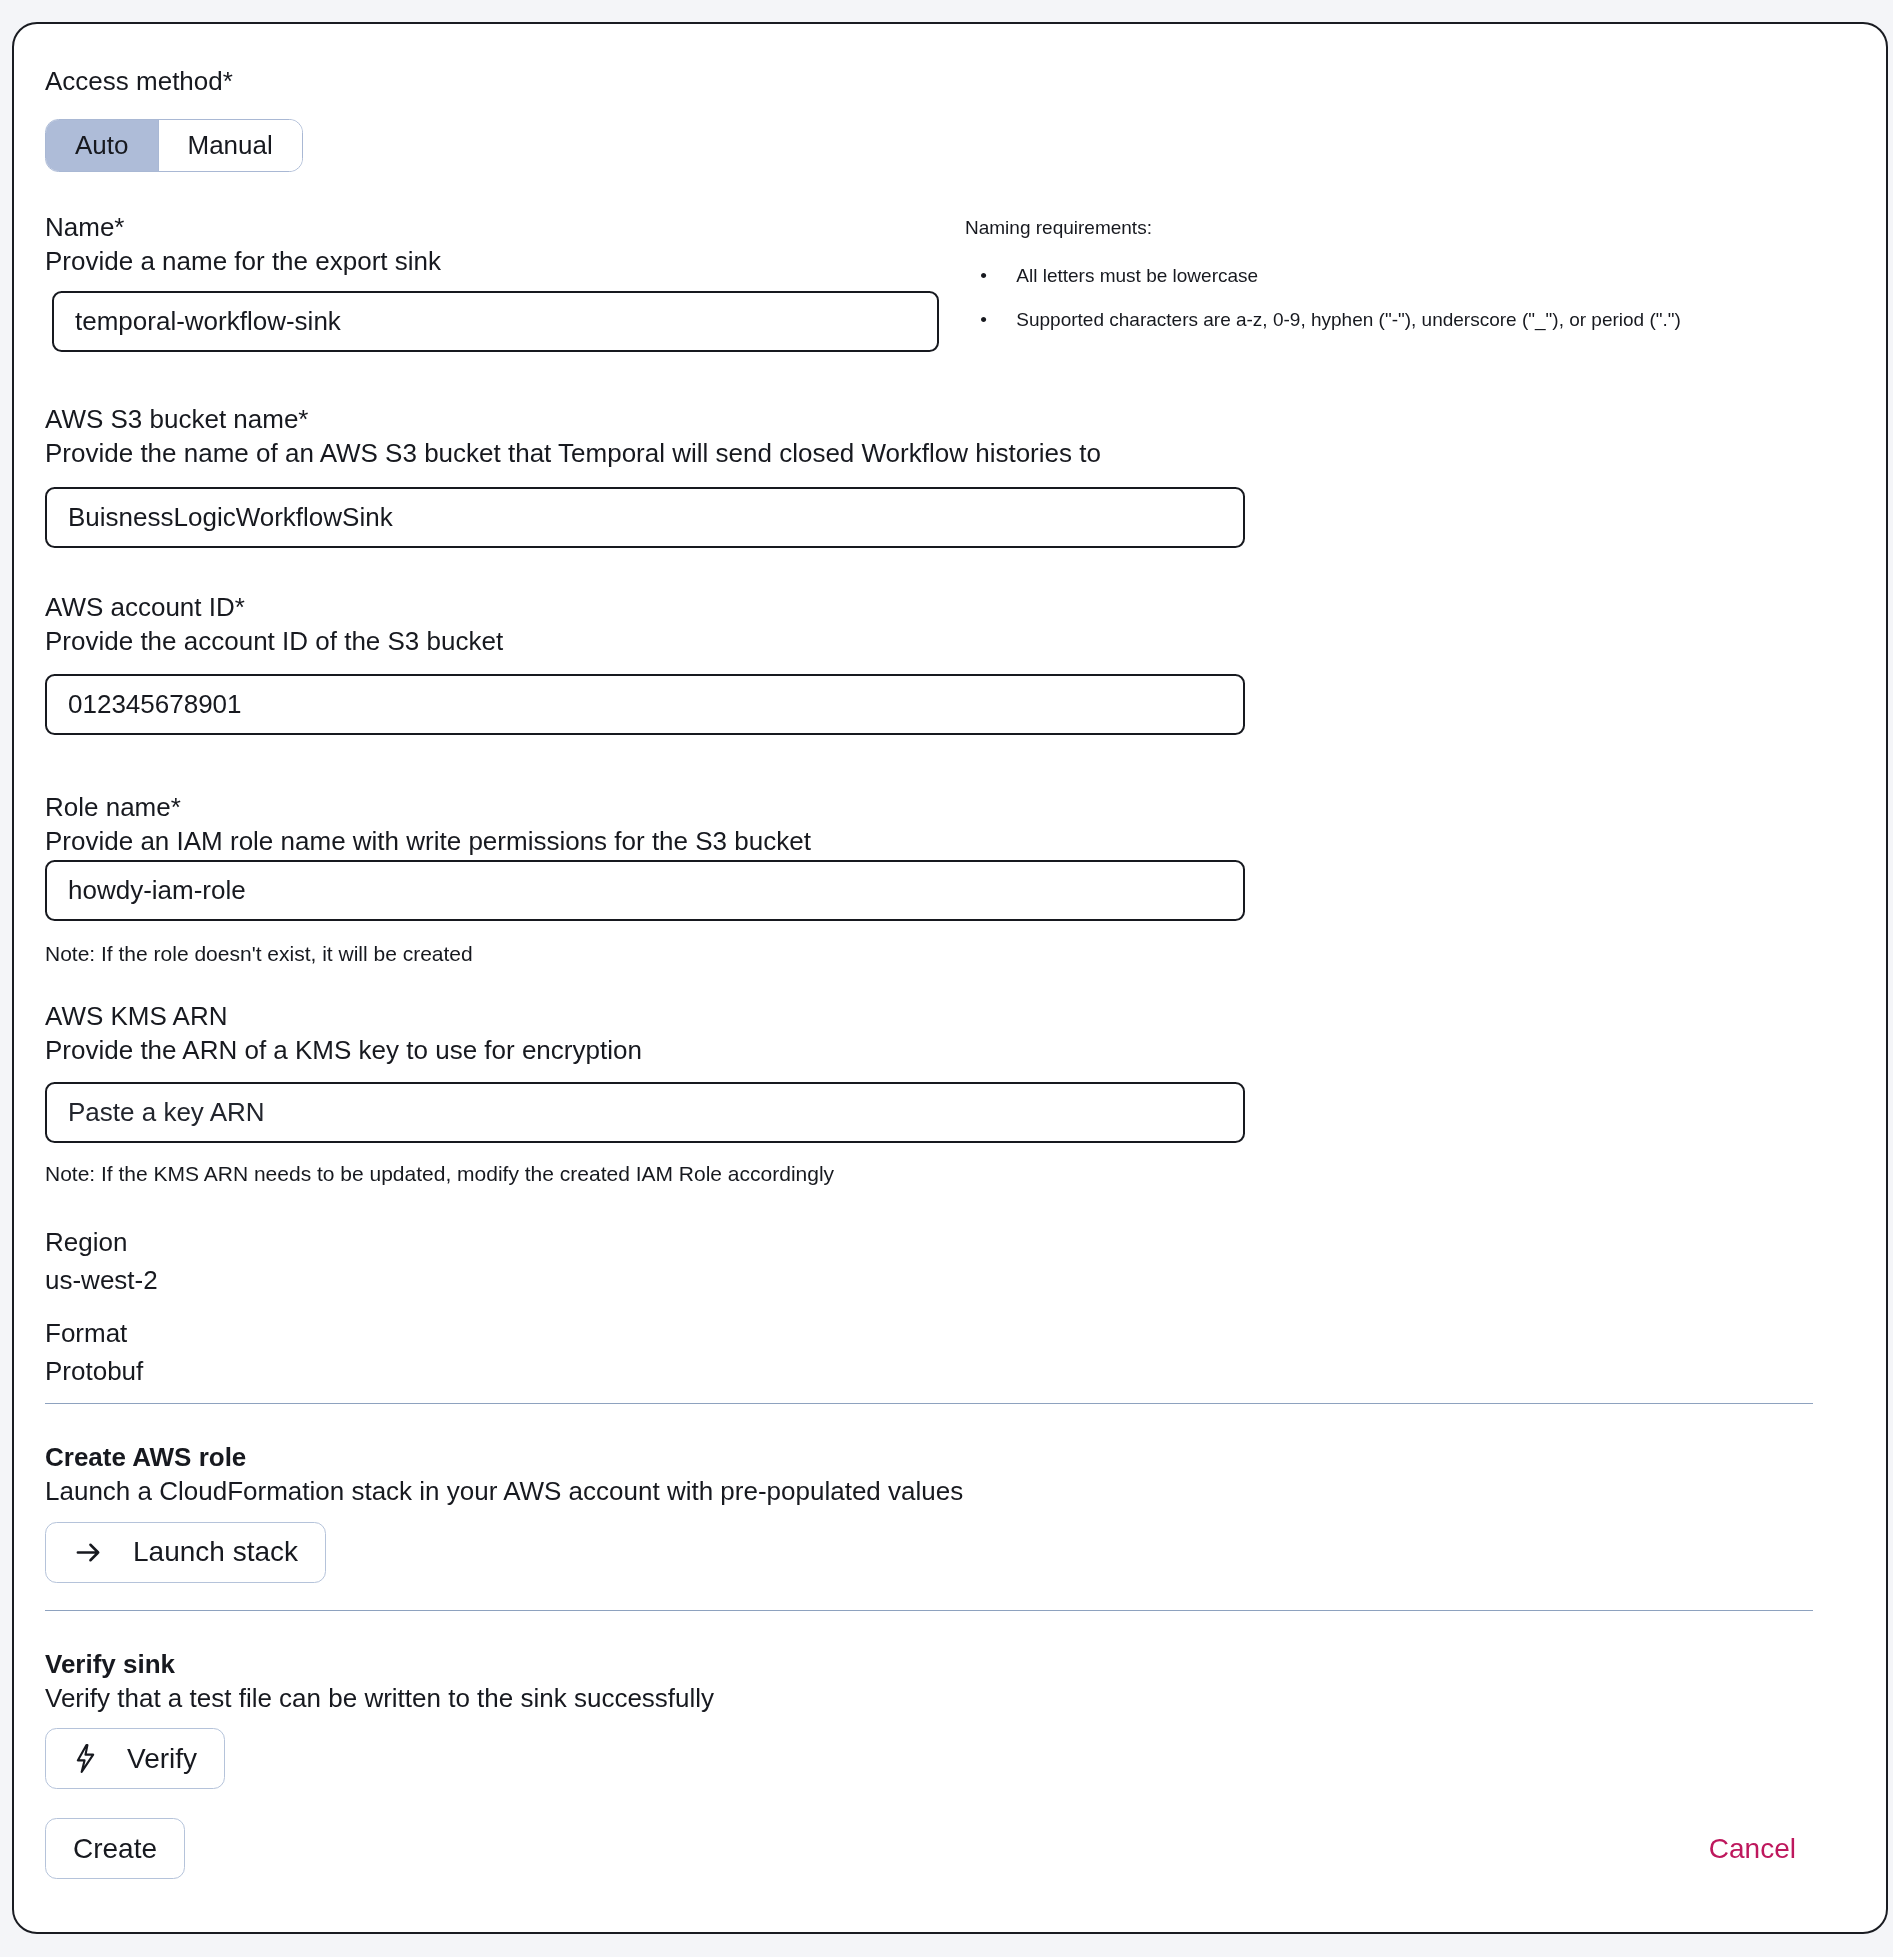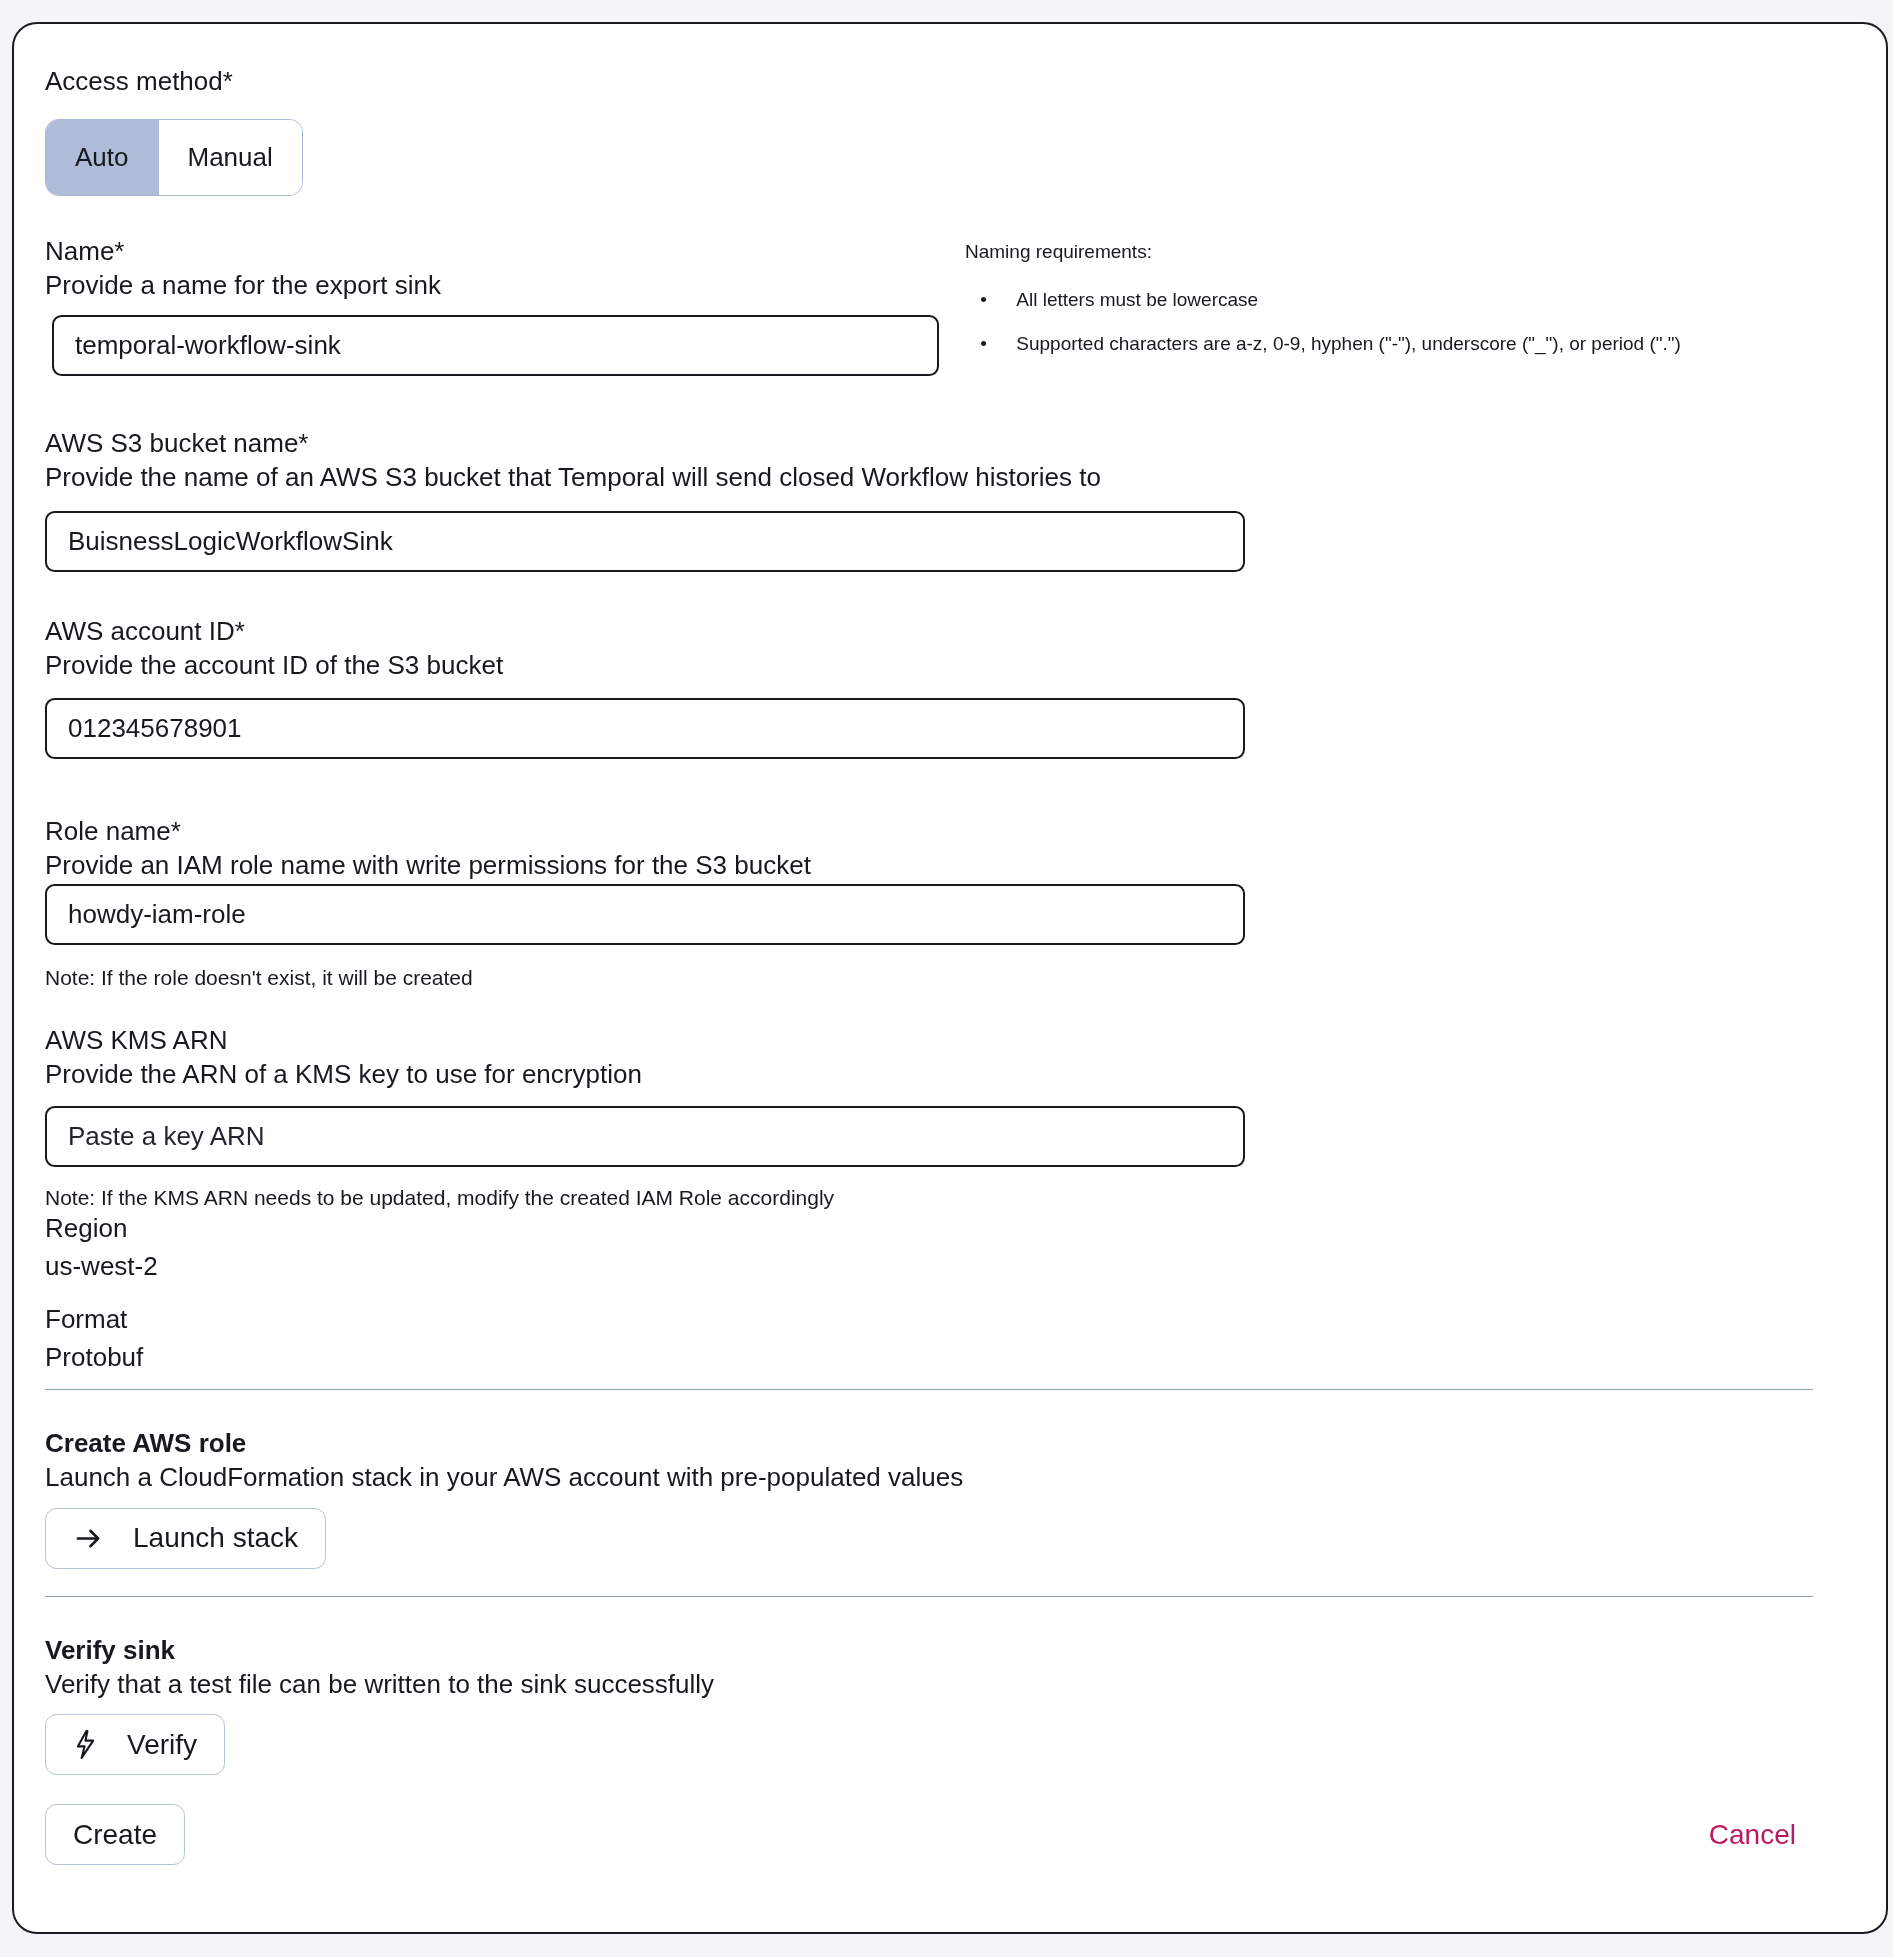--- a/index.html
+++ b/index.html
@@ -27,21 +27,21 @@
   
   .toggle {
     display: inline-flex;
     margin-top: 21px;
     border: 1.9px solid #a9b8d4;
     border-radius: 13.4px;
     overflow: hidden;
     background: #ffffff;
   }
   .toggle-opt {
-    height: 75px;
+    height: 51px;
     display: flex; align-items: center; justify-content: center;
     font-size: 26px;
     padding: 0 29px;
     cursor: pointer;
     background: #ffffff;
   }
   .toggle-opt.selected { background: #aebcd8; }
   .toggle-opt + .toggle-opt { border-left: 1.9px solid #a9b8d4; }
 
   
@@ -168,21 +168,21 @@
 
   
   <div style="margin-top:32.5px">
     <div class="label">AWS KMS ARN</div>
     <div class="helper">Provide the ARN of a KMS key to use for encryption</div>
     <input class="text-input w-wide input-gap" type="text" placeholder="Paste a key ARN" style="">
     <div class="note" style="margin-top:17px">Note: If the KMS ARN needs to be updated, modify the created IAM Role accordingly</div>
   </div>
 
   
-  <div style="">
+  <div style="margin-top:38px">
     <div class="label">Region</div>
     <div class="label" style="margin-top:3.8px">us-west-2</div>
   </div>
 
   
   <div style="margin-top:19px">
     <div class="label">Format</div>
     <div class="label" style="margin-top:3.8px">Protobuf</div>
   </div>
 

